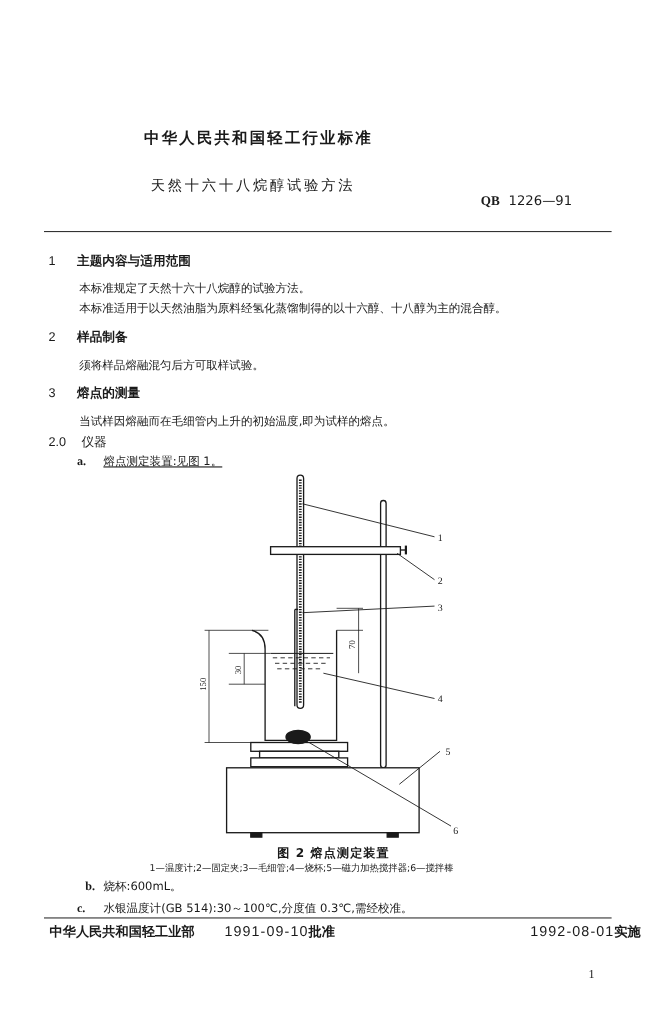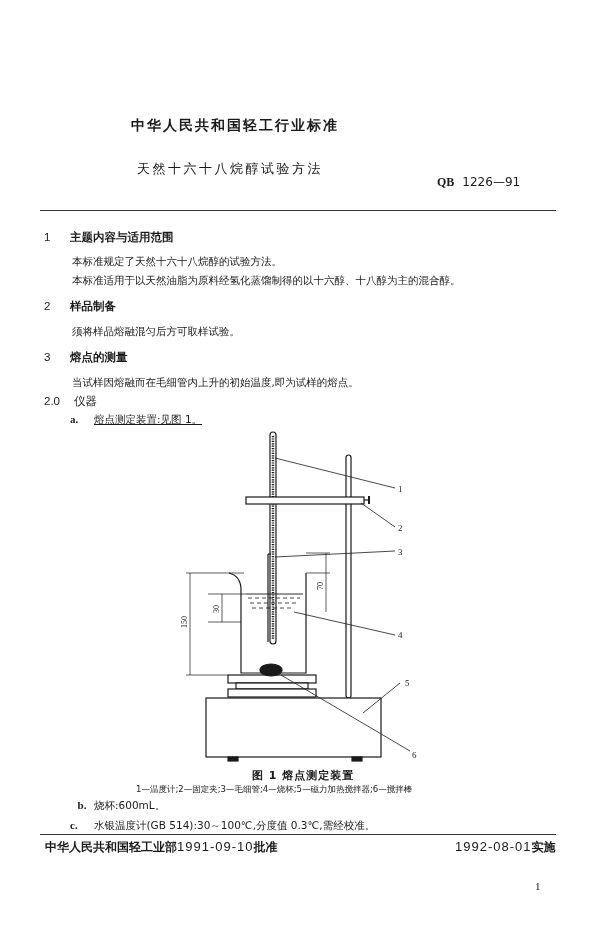--- a/index.html
+++ b/index.html
@@ -9,21 +9,21 @@
   .hdr { font-weight:bold; font-size:14px; letter-spacing:2px; }
   .title { font-weight:normal; font-size:13px; letter-spacing:2.5px; }
   .code { font-size:12px; }
   .code b { font-family:"Liberation Serif", serif; font-weight:bold; margin-right:8px; }
   .rule { position:absolute; left:40px; width:516px; height:1px; background:#333; }
   .sec { font-weight:bold; font-size:11.5px; }
   .sec .num { font-weight:normal; font-family:"Liberation Sans", sans-serif; display:inline-block; width:26px; }
   .p { font-size:10.5px; }
   .item-lbl { font-family:"Liberation Serif", serif; font-weight:bold; display:inline-block; width:24px; font-size:11px; }
   .foot { font-size:12px; font-weight:bold; }
-  .foot .d { font-family:"Liberation Sans", sans-serif; font-weight:normal; font-size:13px; letter-spacing:1px; }
+  .foot .d { font-family:"Liberation Sans", sans-serif; font-weight:normal; font-size:13px; letter-spacing:1px;padding-left:27px; }
   .cap { font-size:11px; font-weight:bold; letter-spacing:1px; }
   .legend { font-size:8.5px; }
   .page { font-family:"Liberation Serif", serif; font-size:11px; }
   svg text { font-family:"Liberation Serif", serif; }
 </style>
 </head>
 <body>
 
 <div class="abs hdr" style="left:131px; top:117px;">中华人民共和国轻工行业标准</div>
 <div class="abs code" style="left:437px; top:149px;margin-top:26px;"><b>QB</b><span>1226—91</span></div>
@@ -102,21 +102,21 @@
     <text x="398" y="555">3</text>
     <text x="398" y="638">4</text>
     <text x="405" y="686">5</text>
     <text x="412" y="758">6</text>
     <text transform="translate(187,628) rotate(-90)" font-size="8">150</text>
     <text transform="translate(219,613) rotate(-90)" font-size="8">30</text>
     <text transform="translate(323,590) rotate(-90)" font-size="8">70</text>
   </g>
 </svg>
 
-<div class="abs cap" style="left:252px; top:768px;">图 1   熔点测定装置</div>
+<div class="abs cap" style="left:252px; top:768px;">图 2   熔点测定装置</div>
 <div class="abs legend" style="left:136px; top:784px;">1—温度计;2—固定夹;3—毛细管;4—烧杯;5—磁力加热搅拌器;6—搅拌棒</div>
 
 <div class="abs p" style="left:70px; top:799px;text-align:center;"><span class="item-lbl">b.</span><span>烧杯:600mL。</span></div>
 <div class="abs p" style="left:70px; top:819px;"><span class="item-lbl">c.</span><span>水银温度计(GB 514):30～100℃,分度值 0.3℃,需经校准。</span></div>
 
 <div class="rule" style="top:834px;"></div>
 
 <div class="abs foot" style="left:45px; top:839px;"><span>中华人民共和国轻工业部</span><span class="d">1991-09-10</span><span>批准</span></div>
 <div class="abs foot" style="left:455px; top:839px;"><span class="d">1992-08-01</span><span>实施</span></div>
 

